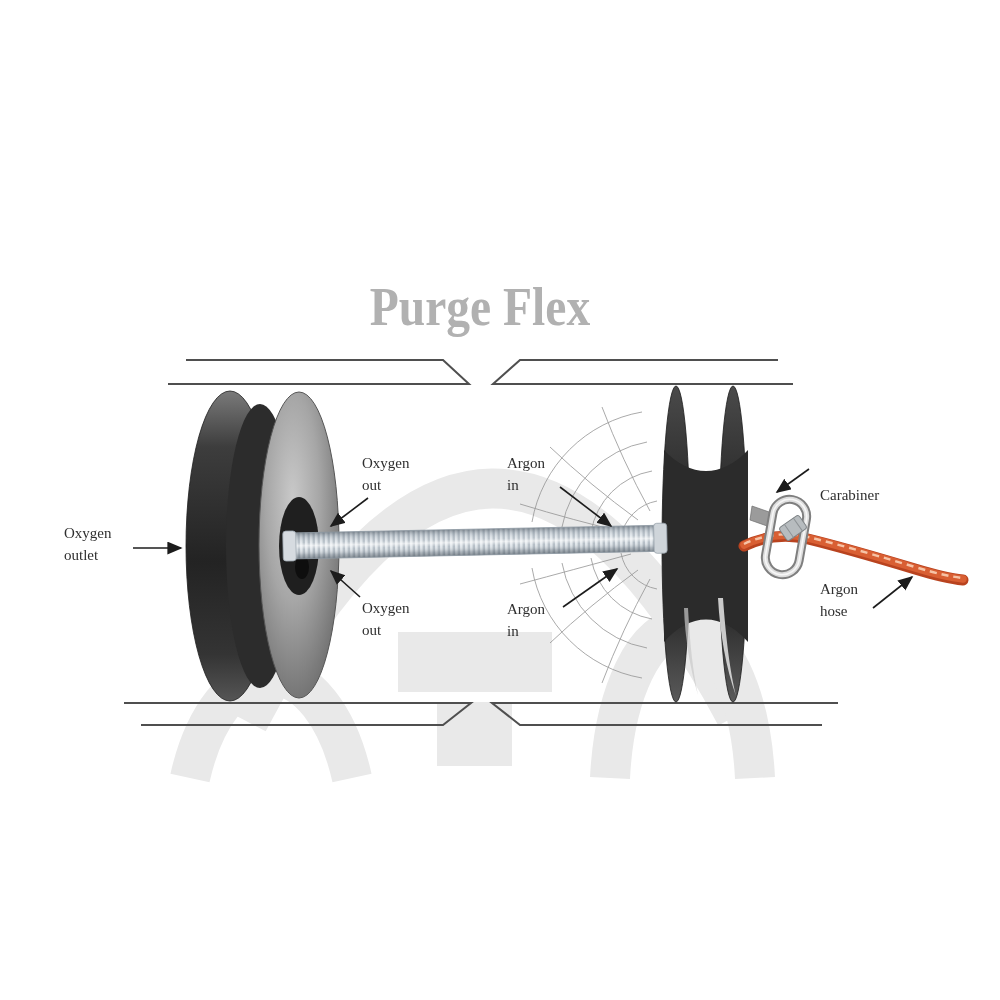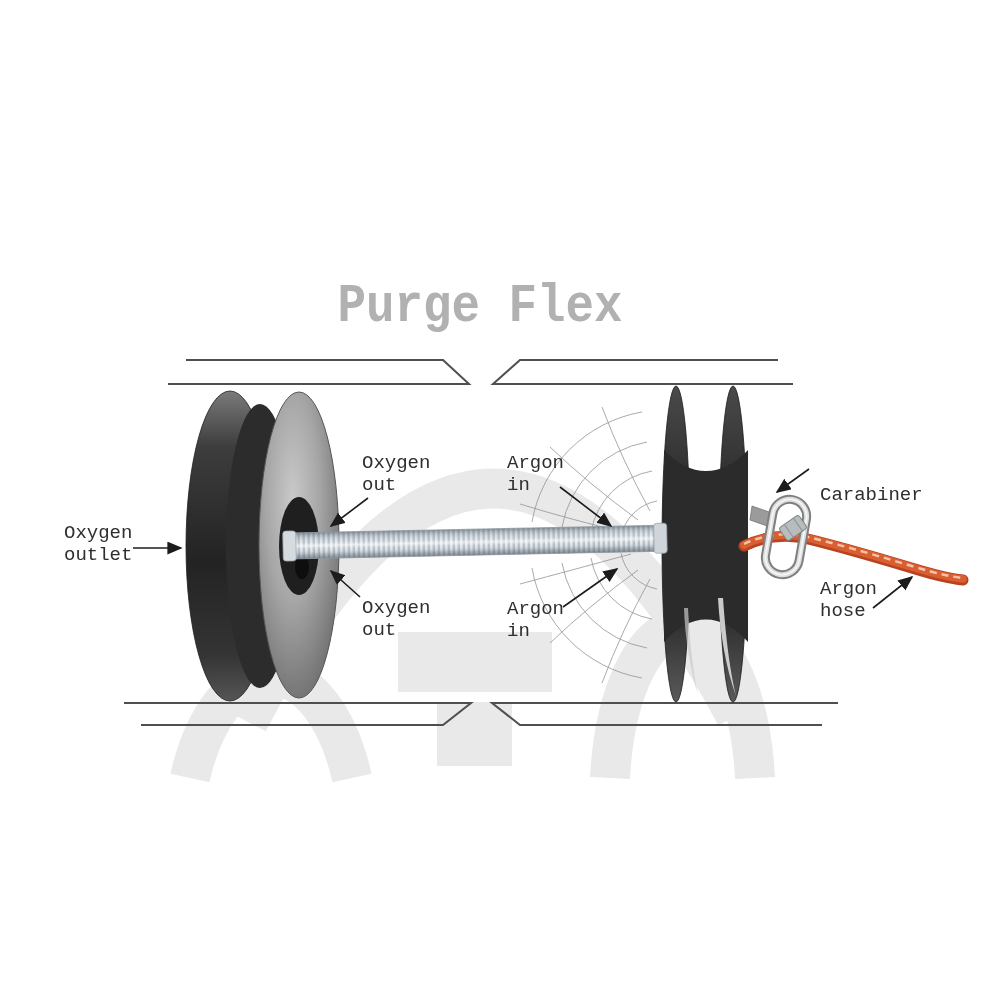--- a/index.html
+++ b/index.html
@@ -1,22 +1,22 @@
 <!DOCTYPE html>
 <html><head>
 <meta charset="utf-8">
 <style>
   html,body{margin:0;padding:0;background:#ffffff;}
   #stage{position:relative;width:1000px;height:1000px;background:#ffffff;overflow:hidden;
-         font-family:Liberation Mono, monospace;}
+         font-family:Liberation Serif, serif;}
   #art{position:absolute;left:0;top:0;}
   .title{position:absolute;left:0;top:276px;width:960px;text-align:center;
          font-size:54px;font-weight:bold;color:#b1b1b1;letter-spacing:0px;
          transform:scaleX(.88);transform-origin:480px 0;}
-  .lbl{position:absolute;font-size:19px;line-height:22px;color:#2e2e2e;
+  .lbl{position:absolute;font-size:15px;line-height:22px;color:#2e2e2e;
        white-space:pre-line;}
 </style>
 </head>
 <body>
 
 <div id="stage">
 
   <svg id="art" width="1000" height="1000" viewBox="0 0 1000 1000">
     <defs>
       <marker id="ah" markerWidth="11" markerHeight="9" refX="8.5" refY="4" orient="auto">

